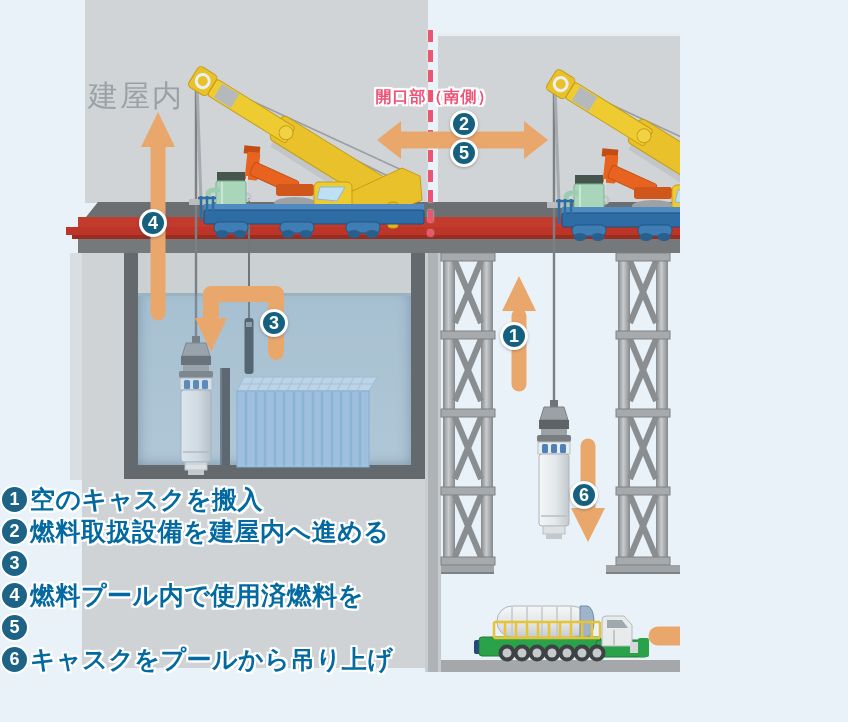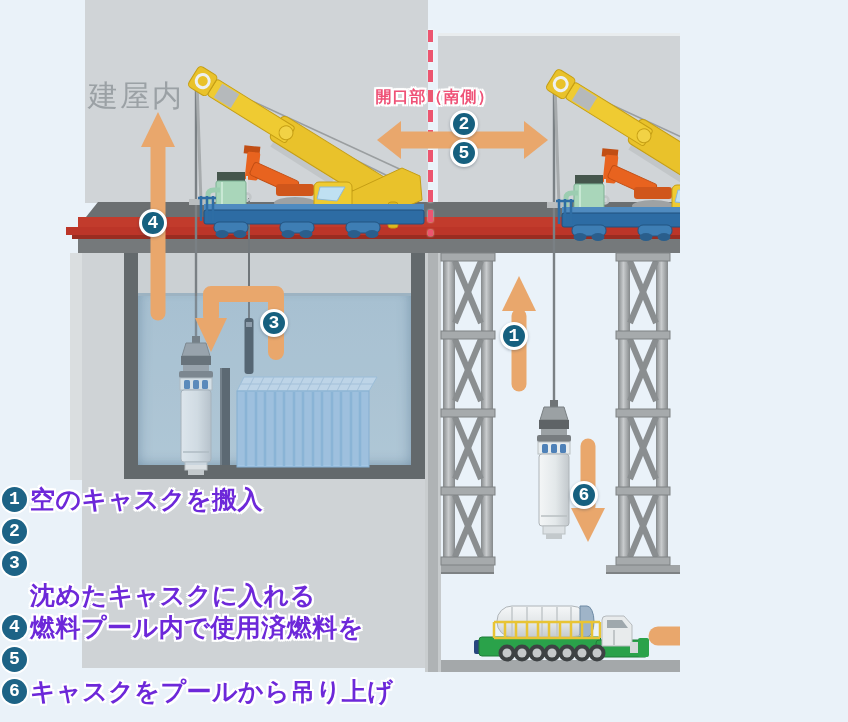--- a/index.html
+++ b/index.html
@@ -1,19 +1,19 @@
 <!DOCTYPE html>
 <html><head>
 <meta charset="utf-8">
 <style>
   html,body{margin:0;padding:0;background:#EAF2F9;}
   *{box-sizing:border-box;}
   .stage{
     position:relative;width:680px;height:722px;overflow:hidden;
-    background:#EAF2F9;font-family:Liberation Mono, monospace;
+    background:#EAF2F9;font-family:Liberation Sans, sans-serif;
   }
   .abs{position:absolute;}
 
   
   .bldg-left{left:85px;top:0;width:343px;height:203px;background:#D0D4D7;}
   .bldg-right{left:438px;top:33px;width:380px;height:170px;background:#D0D4D7;border-top:3px solid #E9EDEF;}
   .mass-left{left:82px;top:253px;width:343px;height:415px;background:#CFD3D6;}
   .mass-edge{left:70px;top:253px;width:12px;height:227px;background:#DADEE0;}
 
   
@@ -68,21 +68,21 @@
   .b1{left:500px;top:322px;} .b2{left:450px;top:110px;} .b3{left:260px;top:309px;}
   .b4{left:139px;top:209px;} .b5{left:450px;top:139px;} .b6{left:570px;top:481px;}
 
   
   .steps{left:2px;top:483px;z-index:9;}
   .step{display:flex;align-items:center;height:32px;white-space:nowrap;}
   .step-num{flex:0 0 auto;width:25px;height:25px;margin-right:3px;border-radius:50%;
     background:#1D6386;color:#fff;font-size:18px;font-weight:bold;line-height:25px;
     text-align:center;box-shadow:0 0 0 2px #fff;}
   .step-num:empty{visibility:hidden;}
-  .step-text{color:#6d28d9;font-size:25px;font-weight:bold;letter-spacing:0.5px;
+  .step-text{color:#0369a1;font-size:25px;font-weight:bold;letter-spacing:0.5px;
     text-shadow:-2px -2px 0 #fff,2px -2px 0 #fff,-2px 2px 0 #fff,2px 2px 0 #fff,
       0 -2px 0 #fff,0 2px 0 #fff,-2px 0 0 #fff,2px 0 0 #fff,0 0 3px #fff;}
 </style>
 </head>
 <body>
 
 <div class="stage">
 
   <div class="abs bldg-left"></div>
   <div class="abs bldg-right"></div>
@@ -369,27 +369,24 @@
   <div class="abs badge b5">5</div>
   <div class="abs badge b6">6</div>
 
   <div class="abs steps">
     <div class="step">
       <span class="step-num">1</span>
       <span class="step-text">空のキャスクを搬入</span>
     </div>
     <div class="step">
       <span class="step-num">2</span>
+      <span class="step-text">燃料取扱設備を建屋内へ進める</span>
     </div>
     <div class="step">
       <span class="step-num">3</span>
-    </div>
-    <div class="step">
-      <span class="step-num"></span>
-      <span class="step-text">沈めたキャスクに入れる</span>
     </div>
     <div class="step">
       <span class="step-num">4</span>
       <span class="step-text">燃料プール内で使用済燃料を</span>
     </div>
     <div class="step">
       <span class="step-num">5</span>
     </div>
     <div class="step">
       <span class="step-num">6</span>

